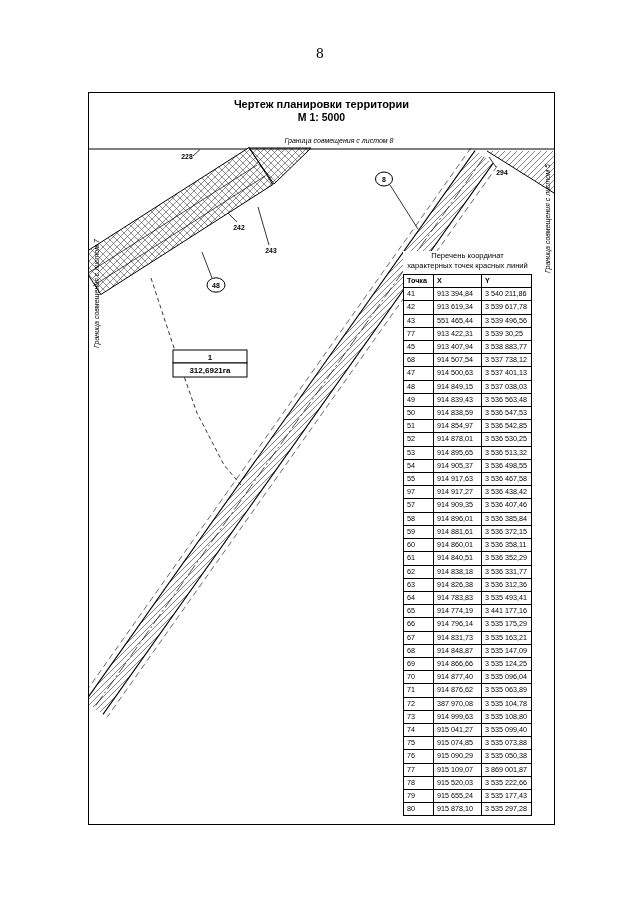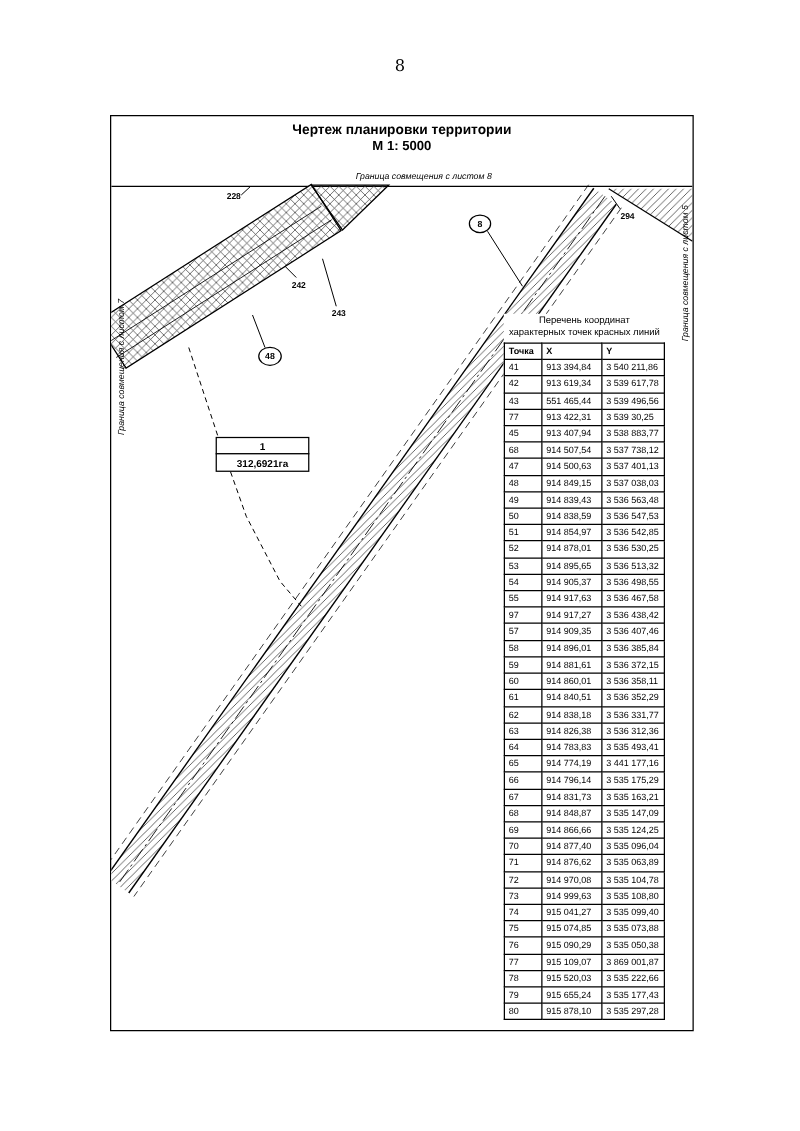--- a/index.html
+++ b/index.html
@@ -289,21 +289,21 @@
             <td>914 877,40</td>
             <td>3 535 096,04</td>
           </tr>
           <tr>
             <td>71</td>
             <td>914 876,62</td>
             <td>3 535 063,89</td>
           </tr>
           <tr>
             <td>72</td>
-            <td>914 970,08</td>
+            <td>387 970,08</td>
             <td>3 535 104,78</td>
           </tr>
           <tr>
             <td>73</td>
             <td>914 999,63</td>
             <td>3 535 108,80</td>
           </tr>
           <tr>
             <td>74</td>
             <td>915 041,27</td>

